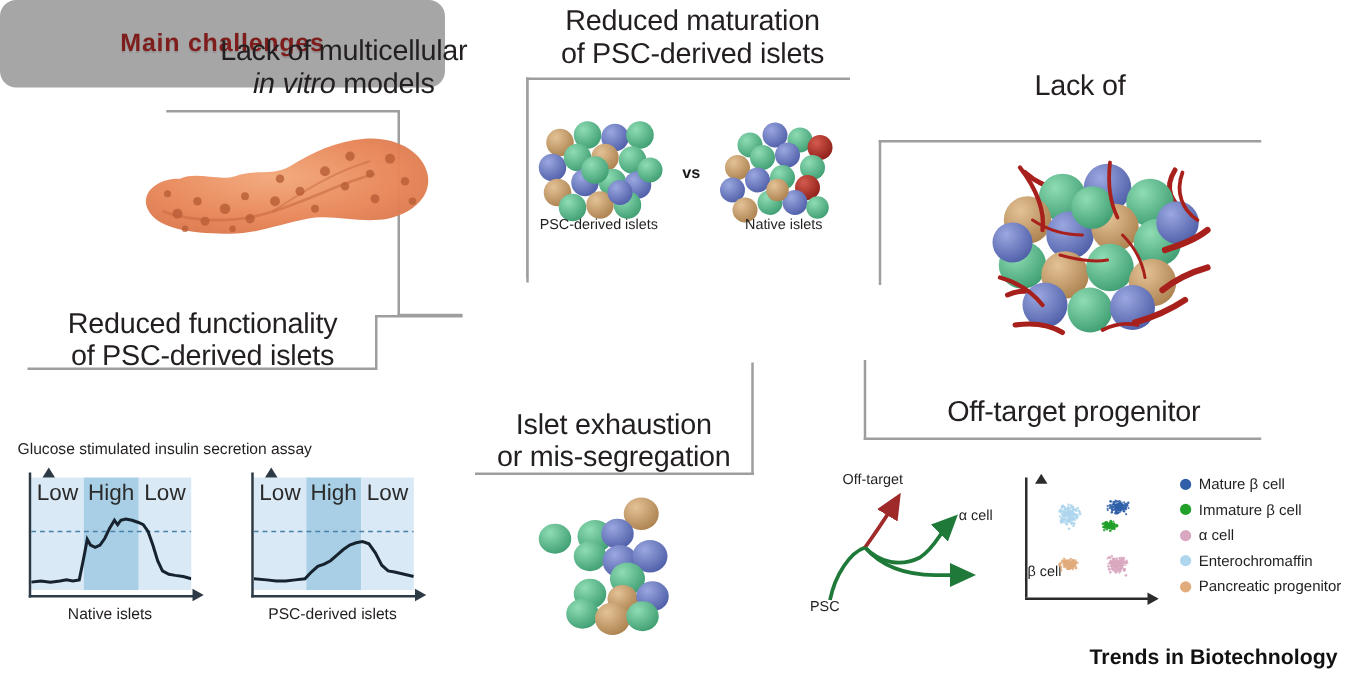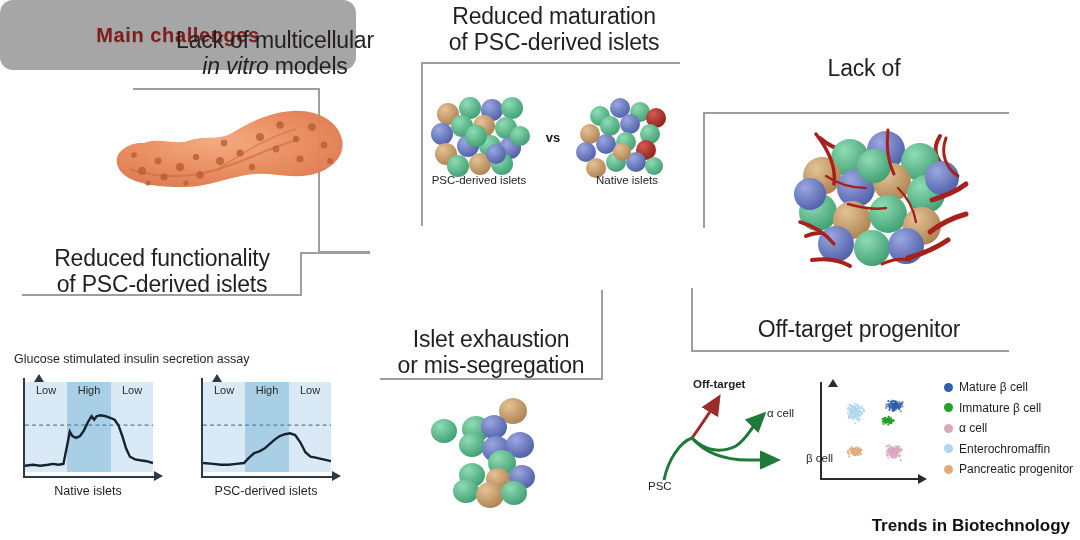--- a/index.html
+++ b/index.html
@@ -25,21 +25,21 @@
   .gsis .plot{position:absolute;left:17px;top:6px;width:128px;height:90px;}
   .band{position:absolute;top:0;height:100%;}
   .band.low{background:#d9e9f5;}
   .band.high{background:#a9cfe6;}
   .axis-v{position:absolute;left:15px;top:2px;width:2px;height:100px;background:#2d3a46;}
   .axis-h{position:absolute;left:15px;top:100px;height:2px;width:134px;background:#2d3a46;}
   .arrow-up{position:absolute;left:11px;top:-4px;width:0;height:0;
      border-left:5px solid transparent;border-right:5px solid transparent;border-bottom:8px solid #2d3a46;}
   .arrow-rt{position:absolute;left:146px;top:95px;width:0;height:0;
      border-top:5px solid transparent;border-bottom:5px solid transparent;border-left:9px solid #2d3a46;}
-  .bandlbl{position:absolute;top:8px;font-size:11px;color:#2a2a2a;text-align:center;}
+  .bandlbl{position:absolute;top:8px;font-size:18px;color:#2a2a2a;text-align:center;}
   .gsis-cap{position:absolute;top:108px;width:160px;text-align:center;font-size:12.5px;color:#231f20;}
 
   
   .sc-axis-v{position:absolute;left:12px;top:4px;width:2px;height:96px;background:#2b2b2b;}
   .sc-axis-h{position:absolute;left:12px;top:100px;height:2px;width:100px;background:#2b2b2b;}
   .sc-arrow-up{position:absolute;left:8px;top:-3px;width:0;height:0;
      border-left:5px solid transparent;border-right:5px solid transparent;border-bottom:8px solid #2b2b2b;}
   .sc-arrow-rt{position:absolute;left:110px;top:96px;width:0;height:0;
      border-top:5px solid transparent;border-bottom:5px solid transparent;border-left:9px solid #2b2b2b;}
   .lgd-row{display:flex;align-items:center;gap:6px;height:20.5px;}
@@ -360,23 +360,23 @@
       </marker>
       <marker id="arrR" markerWidth="7" markerHeight="7" refX="4" refY="3.2" orient="auto">
         <path d="M0,0 L7,3.2 L0,6.4 z" fill="#9e2a2a"></path>
       </marker>
     </defs>
     <path d="M16,104 C20,84 32,66 44,62" stroke="#1f7a3a" stroke-width="3" fill="none"></path>
     <path d="M44,62 C54,48 62,36 68,26" stroke="#9e2a2a" stroke-width="3" fill="none" marker-end="url(#arrR)"></path>
     <path d="M44,62 C56,74 72,78 88,70 C100,62 104,50 112,42" stroke="#1f7a3a" stroke-width="3" fill="none" marker-end="url(#arrG)"></path>
     <path d="M44,62 C58,78 78,84 100,84 C112,84 118,84 124,84" stroke="#1f7a3a" stroke-width="3" fill="none" marker-end="url(#arrG)"></path>
   </svg>
-  <div class="off-lbl" style="left:45px;top:2px;font-weight:bold;">Off-target</div>
+  <div class="off-lbl" style="left:26px;top:2px;">Off-target</div>
   <div class="off-lbl" style="left:119px;top:31px;">α cell</div>
-  <div class="off-lbl" style="left:130px;top:76px;padding-left:28px;">β cell</div>
+  <div class="off-lbl" style="left:146px;top:76px;padding-left:28px;">β cell</div>
   <div class="off-lbl" style="left:0px;top:104px;">PSC</div>
 </div>
 
 <div class="abs" style="left:808px;top:378px;width:125px;height:118px;">
   <div class="sc-axis-v">
       <div class="sc-arrow-up"></div>
     </div>
   <div class="sc-axis-h"></div>
   <div class="sc-arrow-rt"></div>
   <svg id="scatter-svg" width="104" height="96" viewBox="0 0 100 100" style="position:absolute;left:15px;top:4px;">

